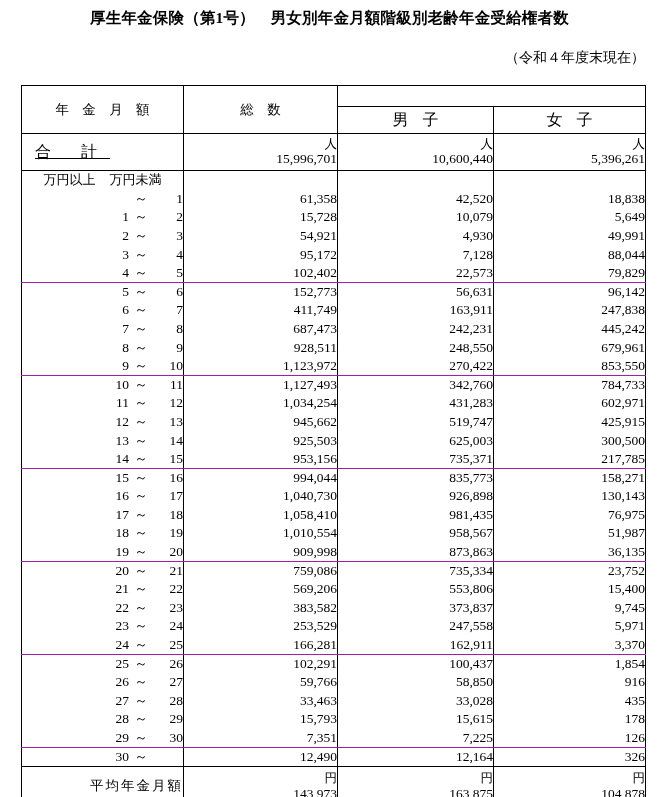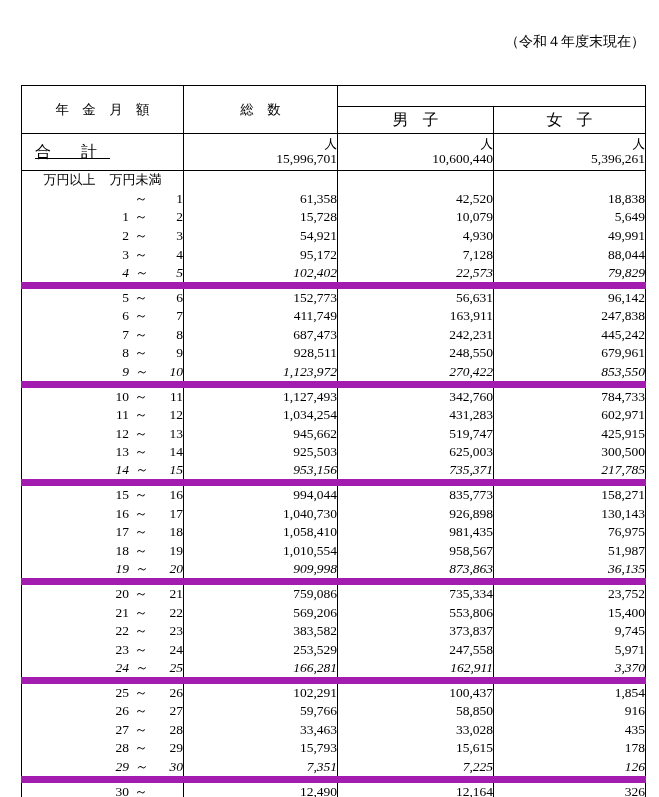--- a/index.html
+++ b/index.html
@@ -30,21 +30,21 @@
     width: 659px;
     text-align: center;
     font-size: 15.5px;
     font-weight: bold;
     letter-spacing: 0.2px;
     white-space: nowrap;
   }
   .subtitle {
     position: absolute;
     right: 14px;
-    top: 33px;
+    top: 49px;
     font-size: 14px;
     font-weight: normal;
     white-space: nowrap;
   }
 
   
   .tbl-wrap {
     position: absolute;
     left: 21px;
     top: 64px;
@@ -73,21 +73,21 @@
   
   .bd-t { border-top: 1.4px solid #000; }
   .bd-b { border-bottom: 1.4px solid #000; }
   .bd-l { border-left: 1.4px solid #000; }
   .bd-r { border-right: 1.4px solid #000; }
   
   .il-l { border-left: 1px solid #000; }
   .il-r { border-right: 1px solid #000; }
   .il-t { border-top: 1px solid #000; }
   
-  .grp  { border-bottom: 7px solid #a21caf; font-style: italic; }
+  .grp  { border-bottom: 1px solid #a21caf; }
 
   
   .hdr-cell {
     height: 48px;
     text-align: center;
     font-size: 13.5px;
     letter-spacing: 5px;
     text-indent: 5px;
   }
   .hdr-sub {
@@ -162,20 +162,21 @@
     text-align: right;
     padding-right: 5px;
     font-size: 13.5px;
   }
 </style>
 </head>
 <body>
 
 <div id="page">
 
+  <div class="title">厚生年金保険（第1号）　男女別年金月額階級別老齢年金受給権者数</div>
   <div class="subtitle">（令和４年度末現在）</div>
 
   <div class="tbl-wrap">
     <table class="grid">
       <colgroup>
         <col class="c-band">
           <col class="c-total">
           <col class="c-male">
           <col class="c-female">
       </colgroup>

